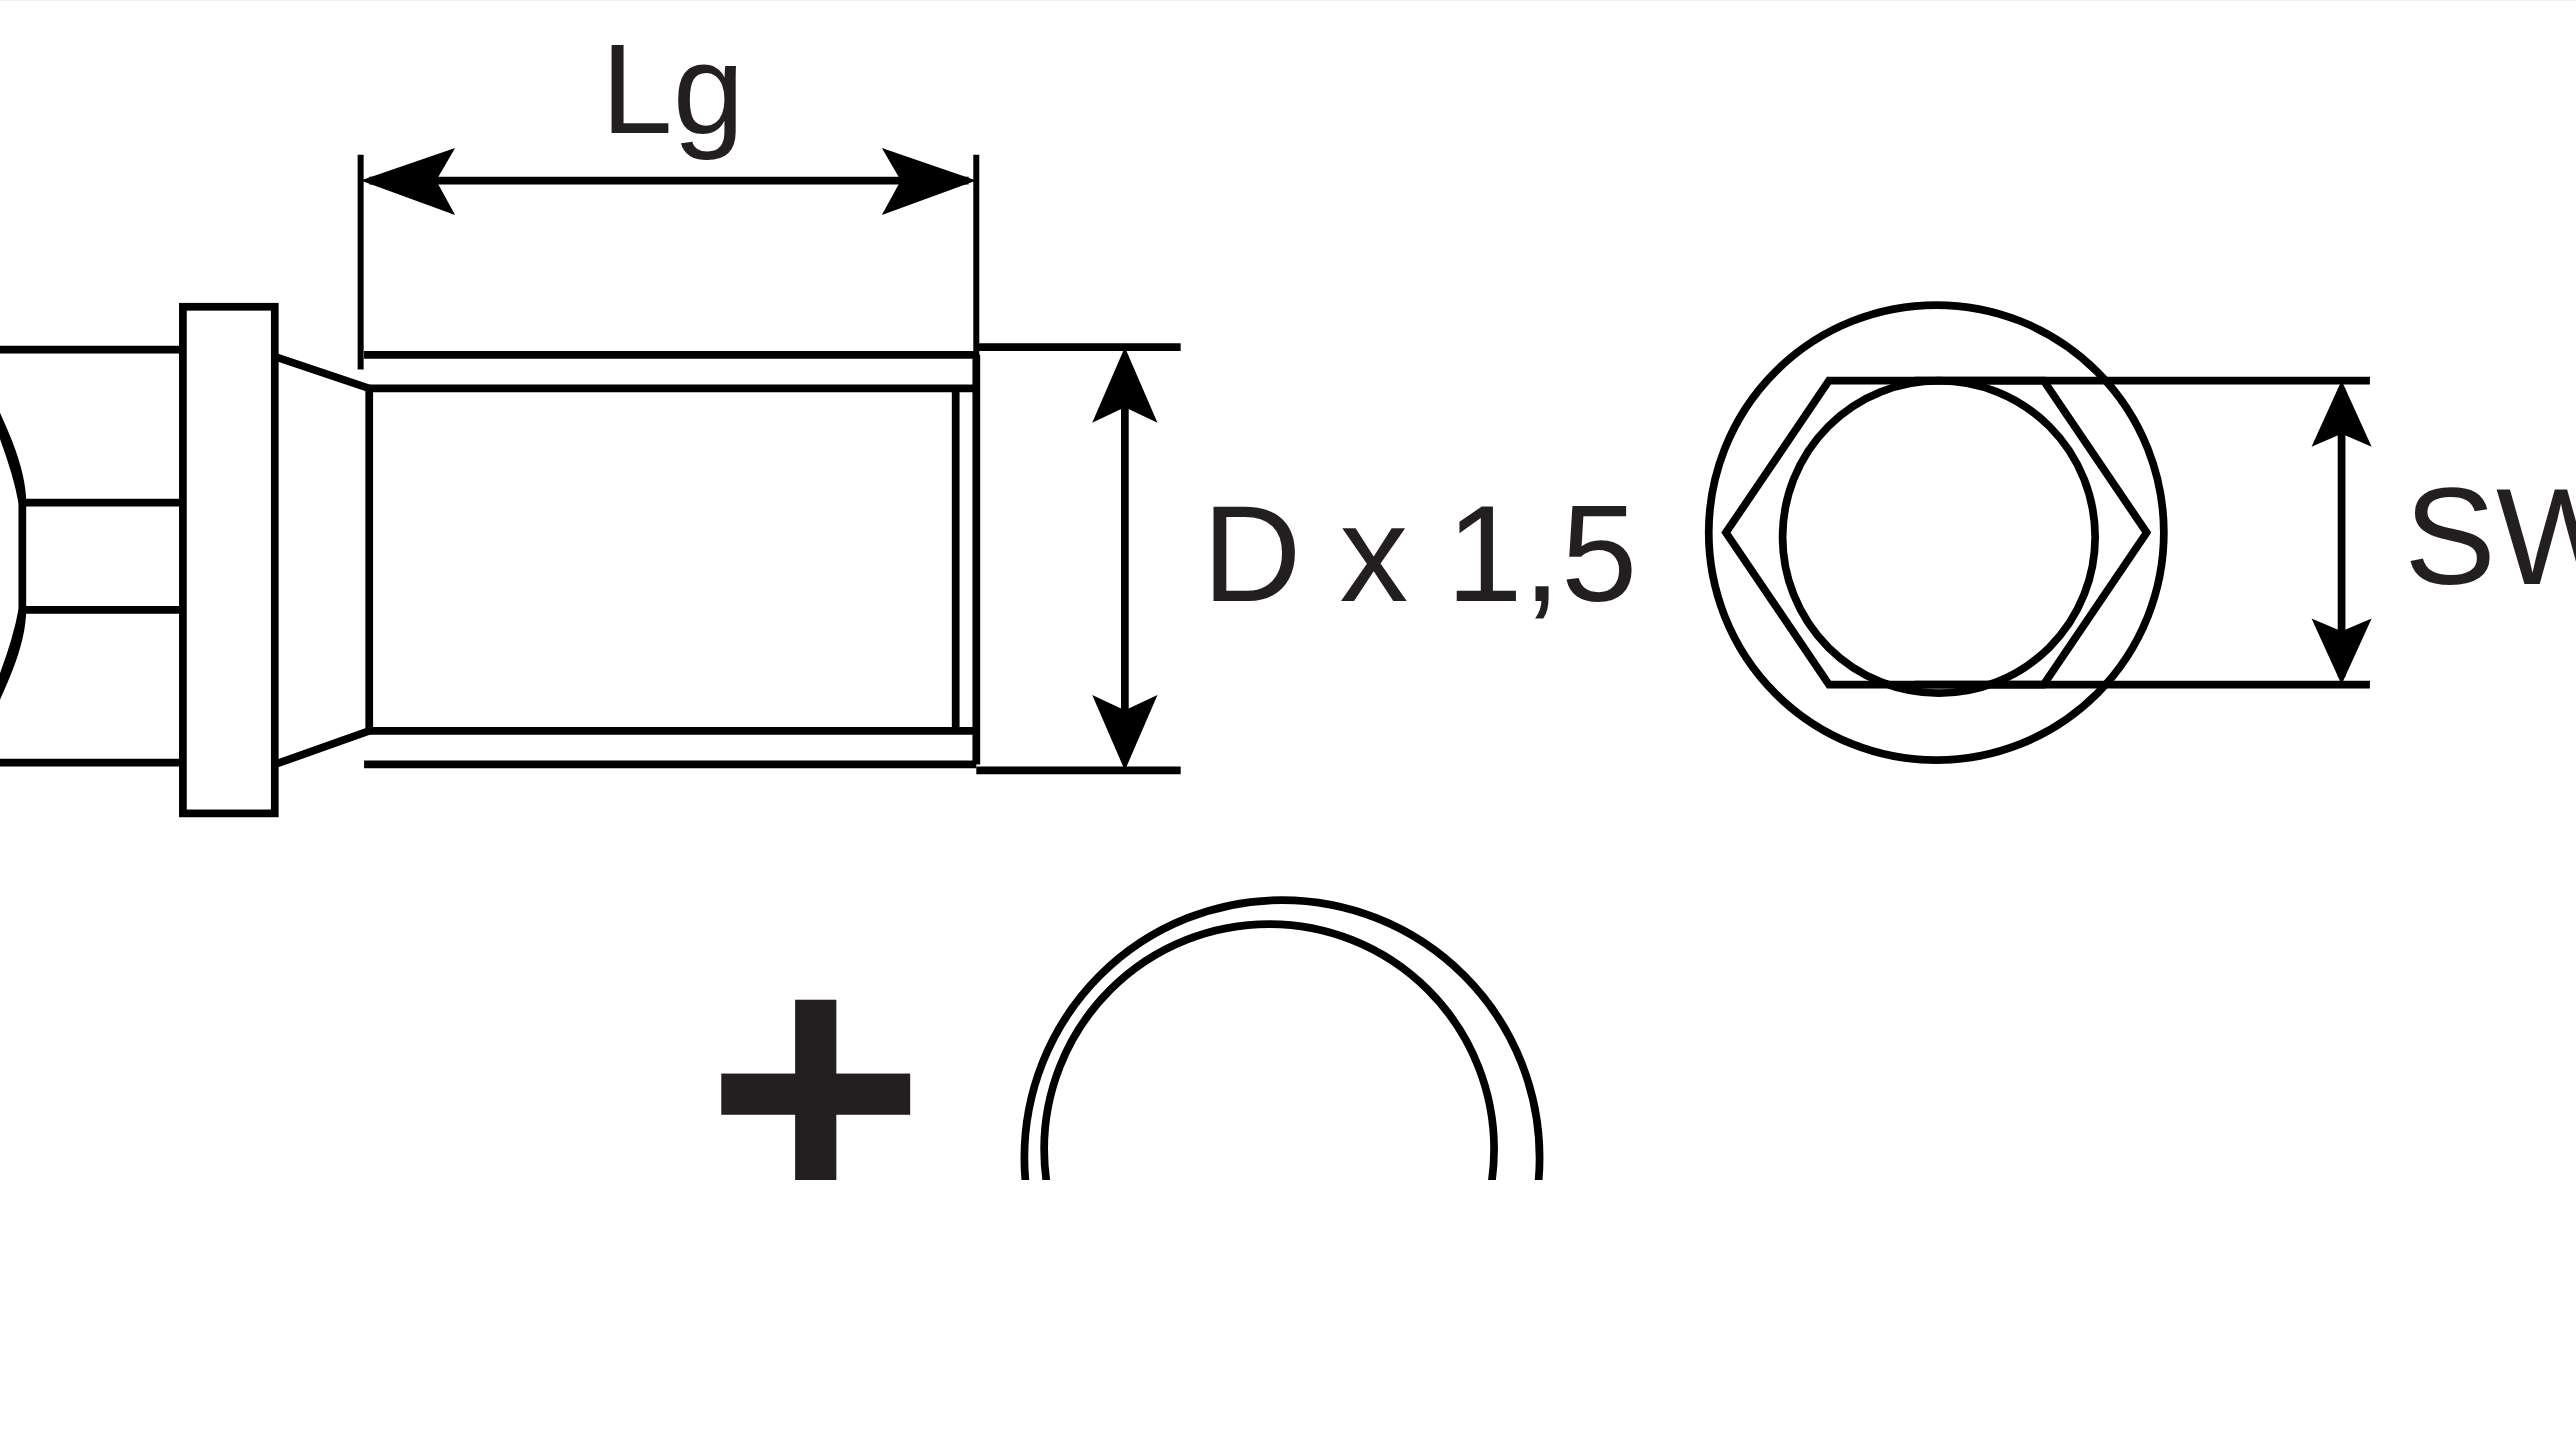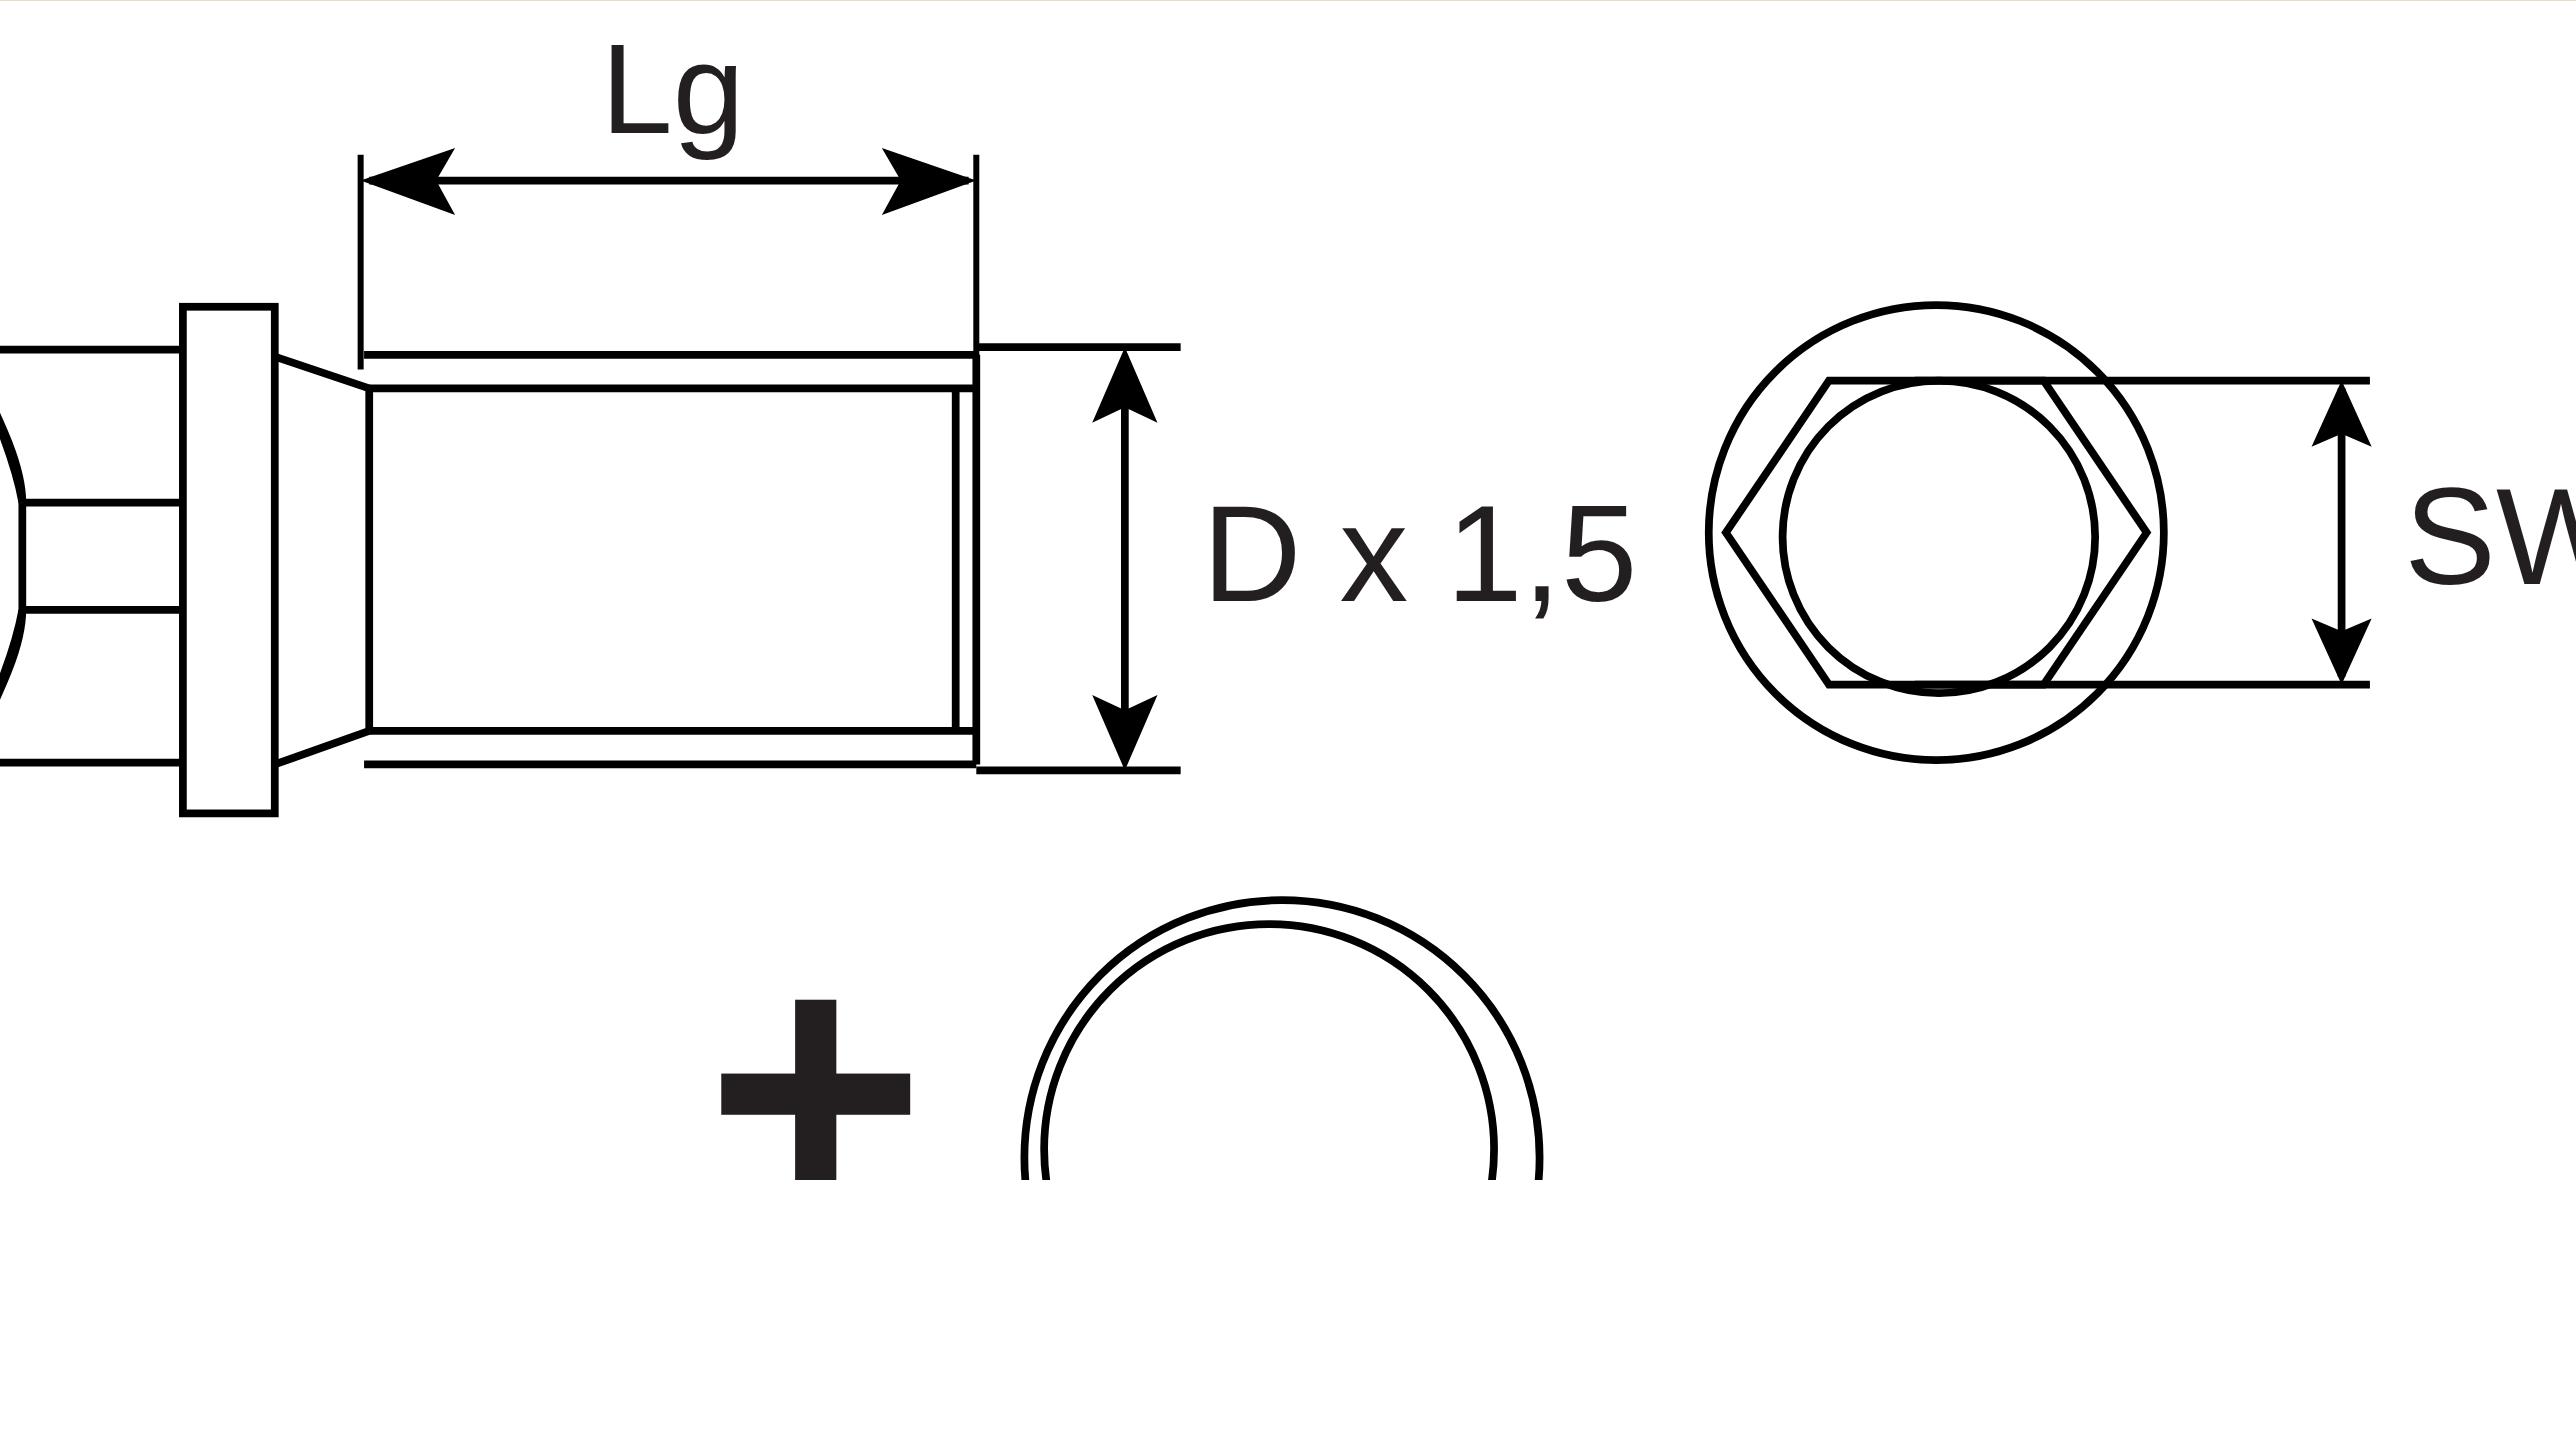--- a/index.html
+++ b/index.html
@@ -7,21 +7,21 @@
     padding: 0;
     background: #ffffff;
   }
   body {
     font-family: "Liberation Sans", sans-serif;
   }
   #stage {
     position: relative;
     width: 2576px;
     height: 1180px;
-    background: #a16207;
+    background: #7dd3fc;
     overflow: hidden;
   }
   #drawing {
     position: absolute;
     left: 0;
     top: 0;
     width: 2576px;
     height: 1437px;
     display: block;
   }

